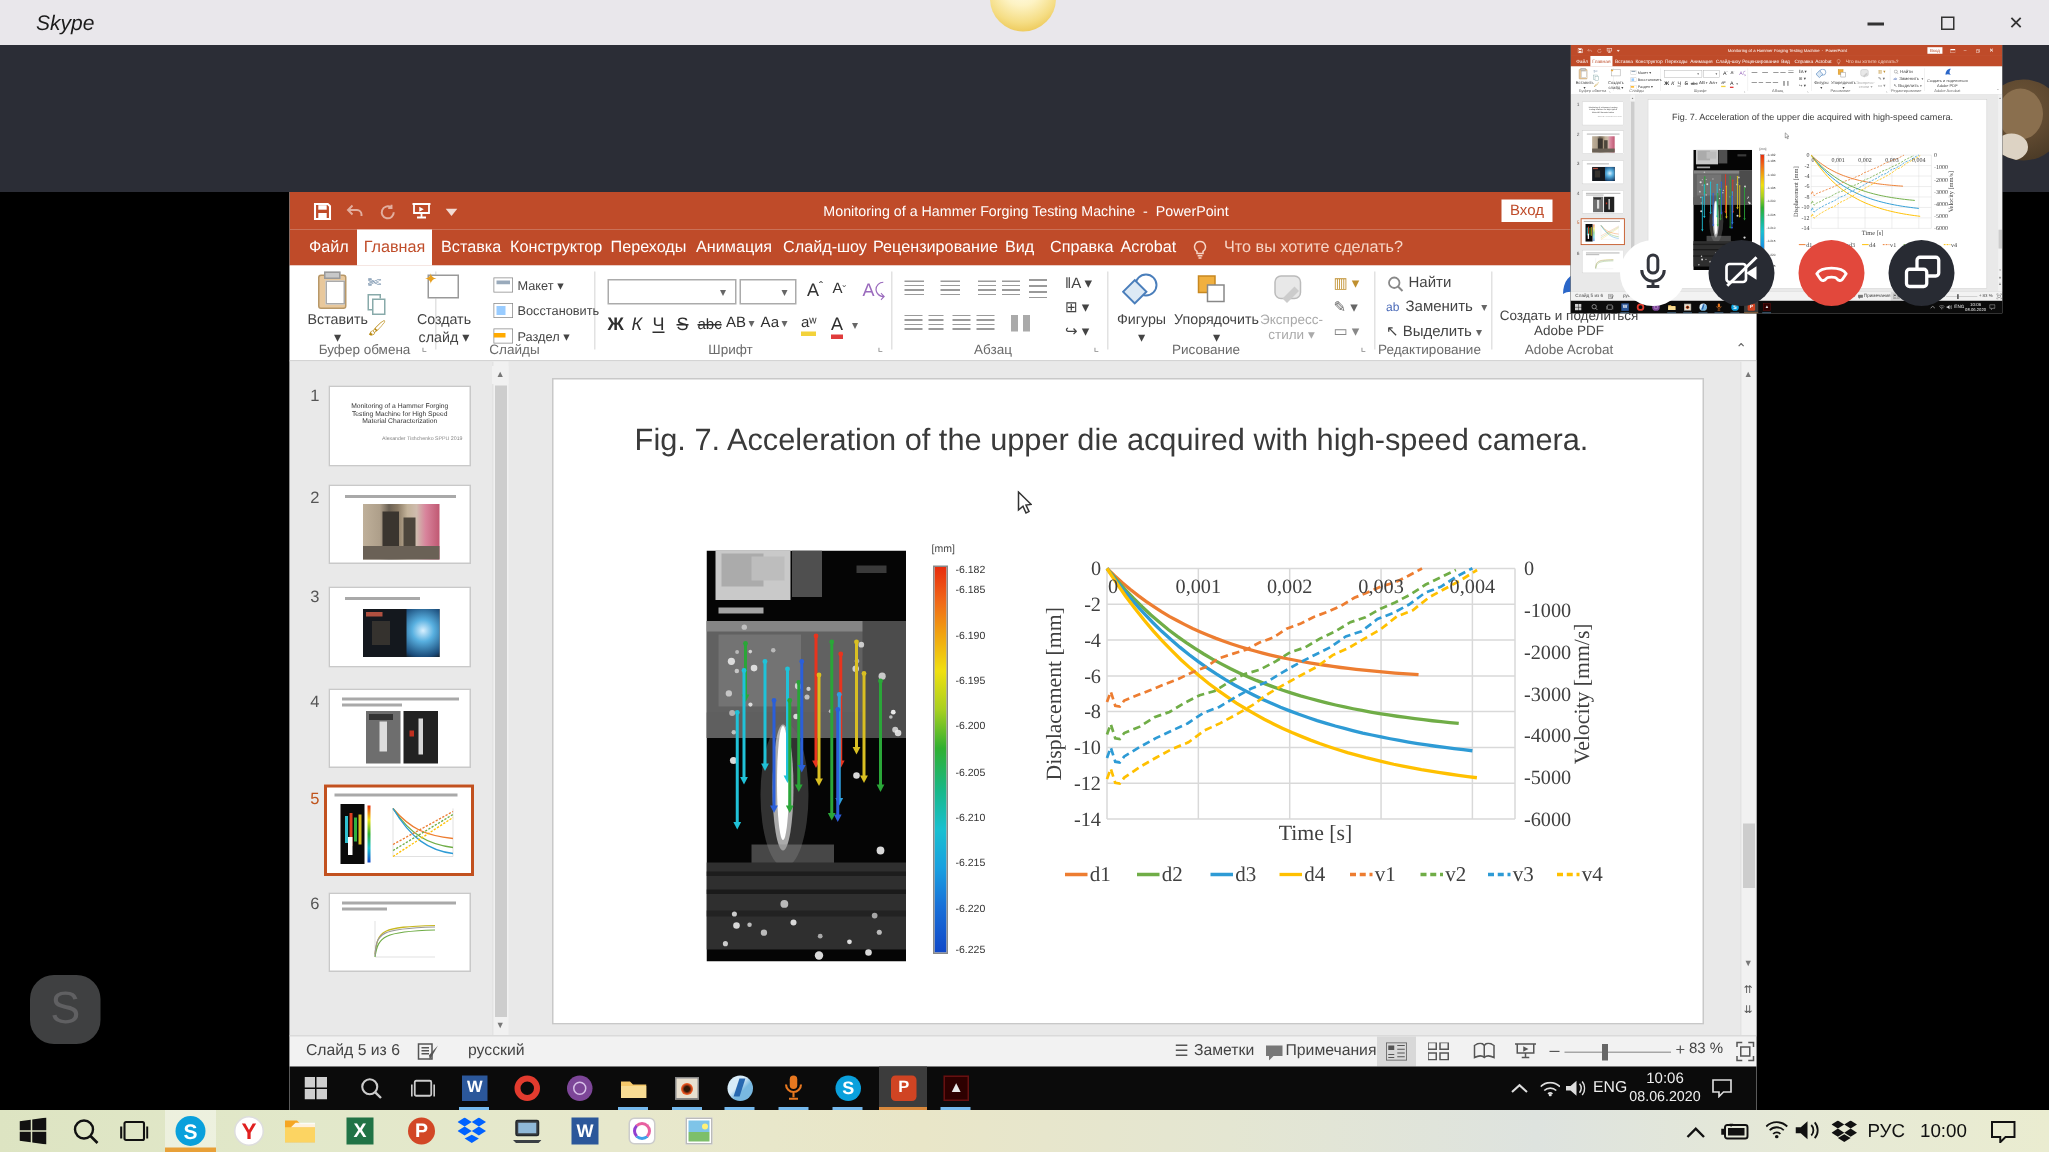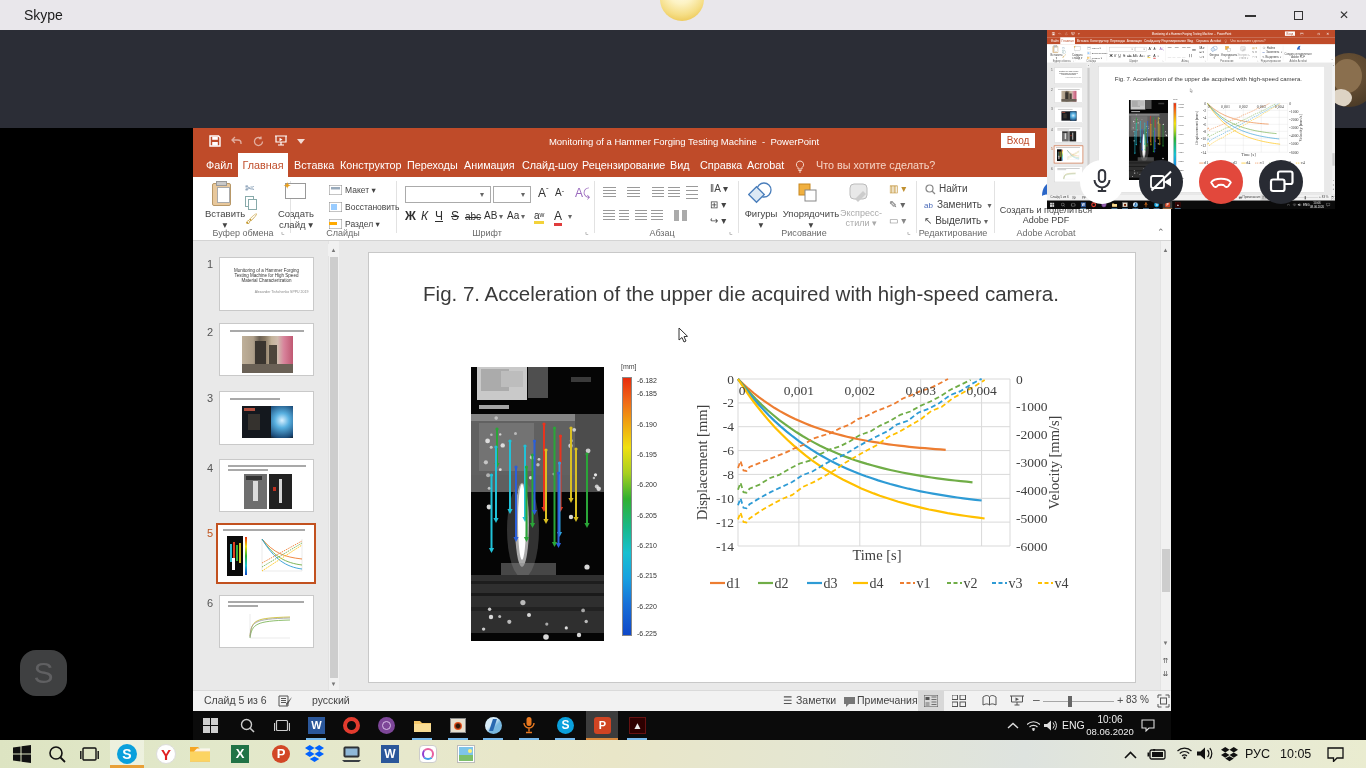--- a/index.html
+++ b/index.html
@@ -1,20 +1,20 @@
 <!DOCTYPE html>
 <html><head>
 <meta charset="utf-8">
 <style>
 * { margin:0; padding:0; box-sizing:border-box; }
 html,body { width:1366px; height:768px; overflow:hidden; background:#000; font-family:"Liberation Sans", sans-serif; }
 body { position:relative; }
 .abs { position:absolute; }
 #skypebar { left:0; top:0; width:1366px; height:30px; background:#e9e7eb; z-index:5; }
-#skypebar .stitle { position:absolute; left:24px; top:7px; font-size:14px; color:#1b1b1b; }
+#skypebar .stitle { position:absolute; left:24px; top:7px; font-size:14px; color:#1b1b1b;font-style:italic; }
 #ball { position:absolute; left:660px; top:-23px; width:44px; height:44px; border-radius:50%;
   background:radial-gradient(circle at 48% 30%, #fffdf0 0%, #fdf3c4 35%, #f5dd84 65%, #ecc653 85%, #e7bd45 100%); }
 .winbtn { position:absolute; top:0; width:34px; height:30px; color:#333; font-size:12px; text-align:center; line-height:30px; }
 #darkband { left:0; top:30px; width:1366px; height:98px; background:#2b2d36; }
 .screen { width:978px; height:612px; position:relative; background:#e9e9e9; overflow:hidden; }
 #screenmain { left:193px; top:128px; }
 .abs2 { position:absolute; }
 .w4 { position:absolute; left:4px; top:0; width:974px; height:100%; }
 .w4t { position:absolute; left:4px; top:2px; width:974px; height:100%; }
 .ptitle { position:absolute; left:0; top:0; width:978px; height:25px; background:#bf4b29; }
@@ -1368,16 +1368,16 @@
 <svg class="oi" style="left:1221px;top:747px" width="17" height="15" viewBox="0 0 17 15">
     <g fill="#111">
       <path d="M4.25,0 L8.5,2.7 L4.25,5.4 L0,2.7 Z"></path>
       <path d="M12.75,0 L17,2.7 L12.75,5.4 L8.5,2.7 Z"></path>
       <path d="M4.25,5.4 L8.5,8.1 L4.25,10.8 L0,8.1 Z"></path>
       <path d="M12.75,5.4 L17,8.1 L12.75,10.8 L8.5,8.1 Z"></path>
       <path d="M4.25,11.6 L8.5,14.3 L12.75,11.6 L8.5,9.2 Z"></path>
     </g>
   </svg>
 <div class="oi" style="left:1245px;top:747px;color:#111;font-size:12.5px">РУС</div>
-<div class="oi" style="left:1280px;top:747px;color:#111;font-size:12.5px">10:05</div>
+<div class="oi" style="left:1280px;top:747px;color:#111;font-size:12.5px">10:00</div>
 <svg class="oi" style="left:1327px;top:747px" width="17" height="15" viewBox="0 0 17 15">
     <path d="M1,1 h15 v10 h-6 l-3.5,3.5 v-3.5 h-5.5 z" fill="none" stroke="#111" stroke-width="1.3"></path>
   </svg>
 
 </body></html>

